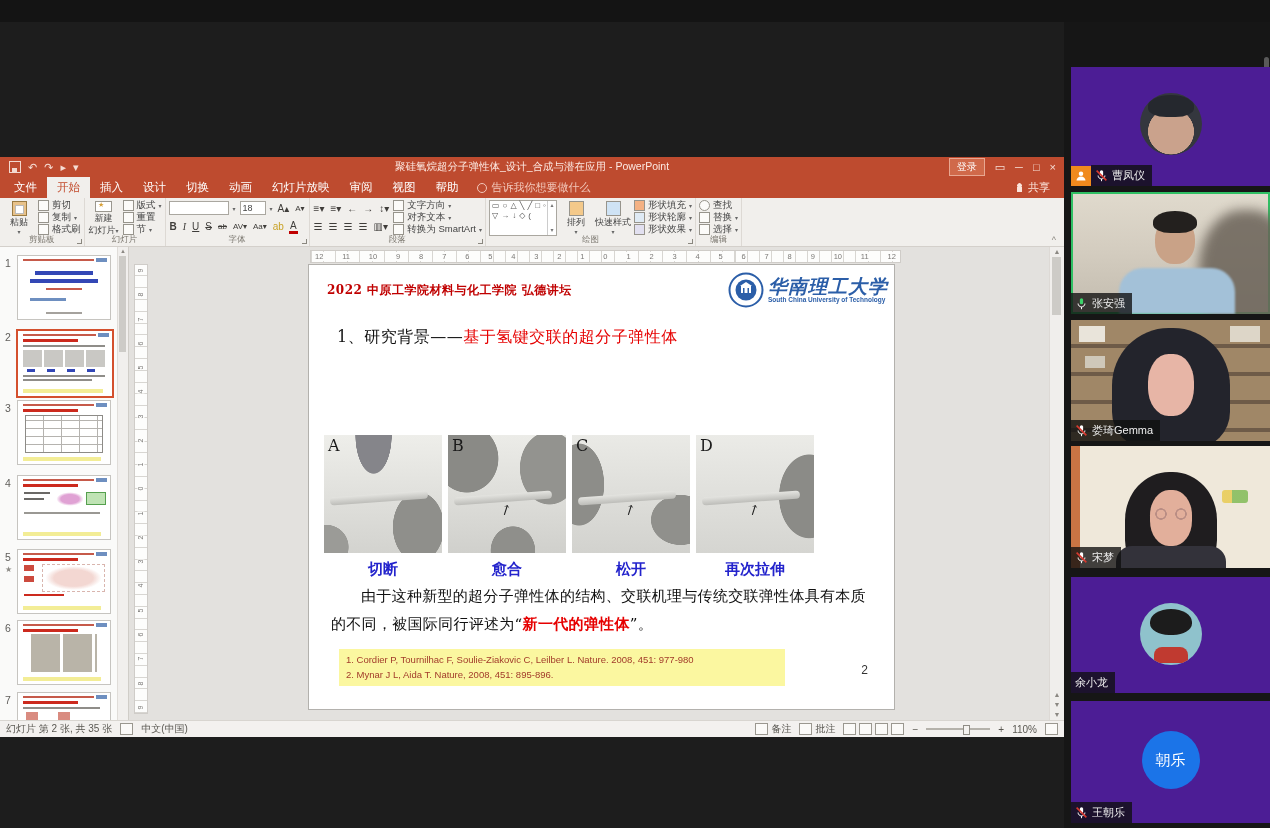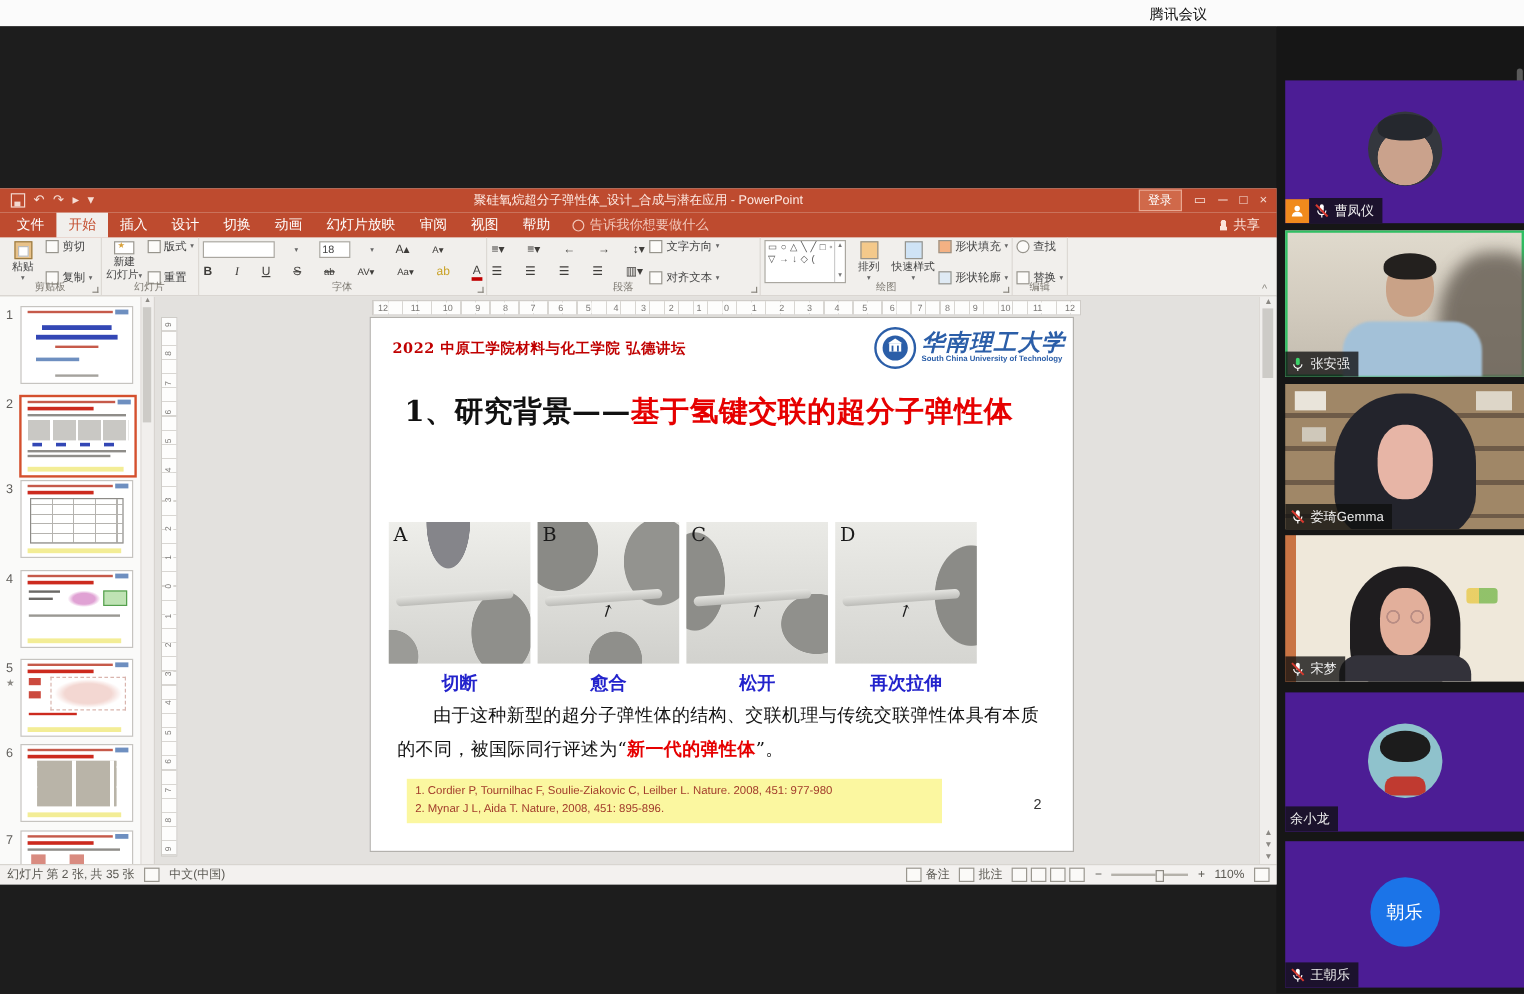--- a/index.html
+++ b/index.html
@@ -36,24 +36,24 @@
   .rgroup{position:relative;border-right:1px solid #ddd9d4;padding:2px 3px 11px 3px;display:flex;gap:3px;}
   .glabel{position:absolute;bottom:0;left:0;right:0;text-align:center;font-size:8.5px;color:#7c7870;}
   .launch{position:absolute;right:2px;bottom:2px;width:4px;height:4px;border-right:1px solid #8a877f;border-bottom:1px solid #8a877f;}
   .bigbtn{display:flex;flex-direction:column;align-items:center;justify-content:flex-start;width:32px;gap:1px;padding-top:1px;}
   .bigbtn .blabel{font-size:9px;line-height:1.15;text-align:center;}
   .dd{font-size:6px;color:#666;}
   .ic-clipboard{width:13px;height:16px;background:#e8c28a;border:1px solid #9a7b43;position:relative;}
   .ic-clipboard::after{content:"";position:absolute;left:2px;top:3px;right:2px;bottom:1px;background:#fff;border:1px solid #bbb;}
   .ic-slide{width:15px;height:12px;background:#fff;border:1px solid #9a978f;position:relative;}
   .ic-slide::after{content:"★";position:absolute;left:2px;top:-1px;font-size:7px;color:#d8a13a;}
-  .minicol{display:flex;flex-direction:column;justify-content:flex-start;gap:15px;}
+  .minicol{display:flex;flex-direction:column;justify-content:flex-start;gap:1px;}
   .minibtn{display:flex;align-items:center;gap:3px;height:11px;white-space:nowrap;}
   .mic{width:9px;height:9px;border:1px solid #97948c;background:#fcfbf9;display:inline-block;flex:none;}
-  .frow{display:flex;align-items:center;gap:17px;height:24px;}
+  .frow{display:flex;align-items:center;gap:4px;height:24px;}
   .fcol{display:flex;flex-direction:column;gap:2px;}
   .fontbox{width:58px;height:12px;background:#fff;border:1px solid #aaa7a0;display:inline-block;}
   .sizebox{width:20px;height:12px;background:#fff;border:1px solid #aaa7a0;display:inline-block;font-size:9px;padding:0 2px;line-height:12px;}
   .tbtn{font-size:10px;color:#3f3d3a;padding:0 1px;}
   .tbtn.b{font-weight:bold}.tbtn.i{font-style:italic;font-family:"Liberation Serif",serif}.tbtn.u{text-decoration:underline}.tbtn.s{text-decoration:line-through}
   .shapesbox{width:62px;height:32px;background:#fff;border:1px solid #aaa7a0;display:flex;flex-wrap:wrap;align-content:flex-start;padding:1px 2px;gap:1px 3px;font-size:8px;color:#555;line-height:1.1;position:relative;}
   .shapesbox .scol{position:absolute;right:0;top:0;bottom:0;width:8px;border-left:1px solid #ccc;font-size:6px;color:#777;display:flex;flex-direction:column;align-items:center;justify-content:space-between;padding:1px 0;}
   .ribbon-collapse{position:absolute;right:8px;bottom:1px;font-size:9px;color:#8a877f;}
   
   .ppt-work{flex:1;position:relative;background:#e3e1de;overflow:hidden;}
@@ -110,21 +110,21 @@
   .vs-up{position:absolute;top:1px;left:0;right:0;text-align:center;}
   .vs-thumb{position:absolute;top:10px;left:2px;width:9px;height:58px;background:#cdcbc7;}
   .vs-bottom{position:absolute;bottom:2px;left:0;right:0;display:flex;flex-direction:column;align-items:center;gap:3px;}
   
   .slide-canvas{position:absolute;left:308px;top:17px;width:585px;height:444px;background:#ffffff;border:1px solid #b3b1ad;
                 font-family:"DejaVu Serif","Liberation Serif",serif;color:#111;}
   .s-header{position:absolute;top:17px;left:18px;font-size:12px;font-weight:bold;color:#c00000;letter-spacing:.5px;}
   .s-logo{position:absolute;top:7px;right:6px;display:flex;align-items:center;gap:4px;}
   .logo-cn{font-size:19px;font-weight:bold;font-style:italic;color:#2b5ea8;letter-spacing:1px;line-height:1;}
   .logo-en{font-size:6.5px;color:#2b5ea8;font-family:"Liberation Sans",sans-serif;font-weight:bold;}
-  .s-title{position:absolute;top:62px;left:28px;font-size:24px;font-weight:bold;letter-spacing:.5px;}
+  .s-title{position:absolute;top:62px;left:28px;font-size:16px;font-weight:normal;letter-spacing:.5px;}
   .s-title .t-red{color:#e60000;}
   .s-para{position:absolute;left:22px;right:20px;font-size:15px;line-height:1.85;text-indent:2em;letter-spacing:.3px;}
   .s-para .red-b{color:#e60000;font-weight:bold;}
   .s-para1{top:97px;}
   .s-para2{top:318px;}
   .s-photos{position:absolute;top:170px;left:15px;display:flex;gap:6px;}
   .photo-cell{width:118px;}
   .photo{width:118px;height:118px;position:relative;border:0;}
   .photo::before{content:"";position:absolute;left:5%;right:12%;top:50%;height:8px;background:linear-gradient(180deg,#e4e4e0,#bdbdb9);border-radius:4px;transform:rotate(-4deg);}
   .pA{background:radial-gradient(55px 75px at 80% 78%,#8f8f8b 0 46%,transparent 47%),
@@ -188,23 +188,20 @@
   .v-song .glasses{position:absolute;left:50%;top:62px;transform:translateX(-50%);width:40px;height:12px;
                    background:radial-gradient(circle at 25% 50%,transparent 0 4px,#b98d84 4.5px 5.5px,transparent 6px),
                               radial-gradient(circle at 75% 50%,transparent 0 4px,#b98d84 4.5px 5.5px,transparent 6px);}
   .v-song .shirt{position:absolute;left:50%;bottom:0;transform:translateX(-50%);width:110px;height:22px;background:#33323a;border-radius:16px 16px 0 0;}
 </style>
 </head>
 <body>
 
 <div class="screen">
 
-  <div class="meet-titlebar">
-    <span class="meet-title">腾讯会议</span>
-  </div>
 
   <div class="desktop">
 
     <div class="ppt-window">
 
       <div class="ppt-titlebar">
         <div class="qat">
           <span class="ic-save"></span>
           <span class="qglyph">↶</span>
           <span class="qglyph">↷</span>

